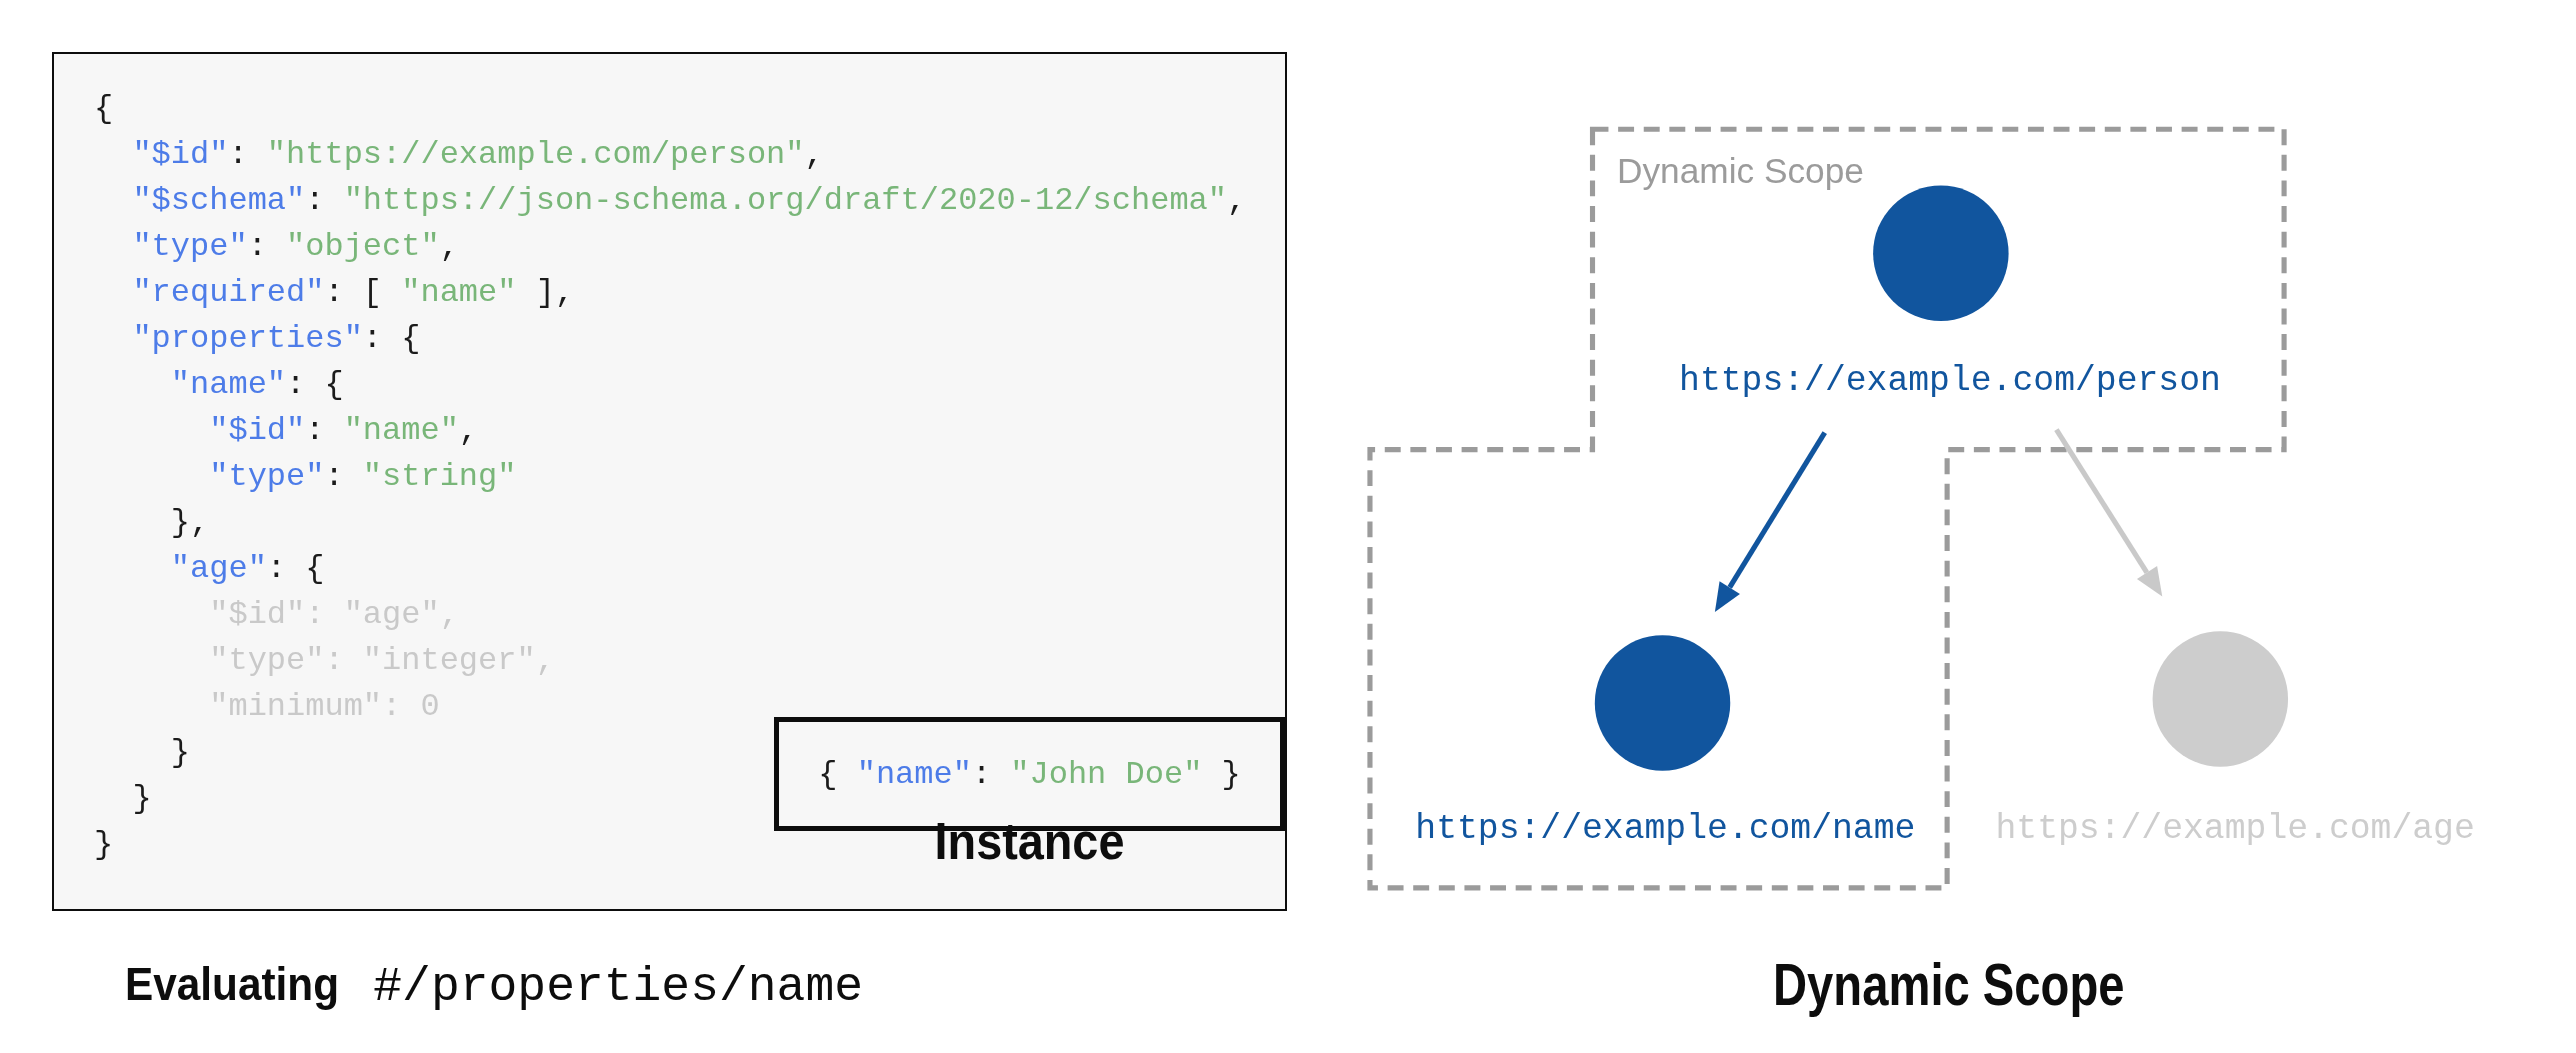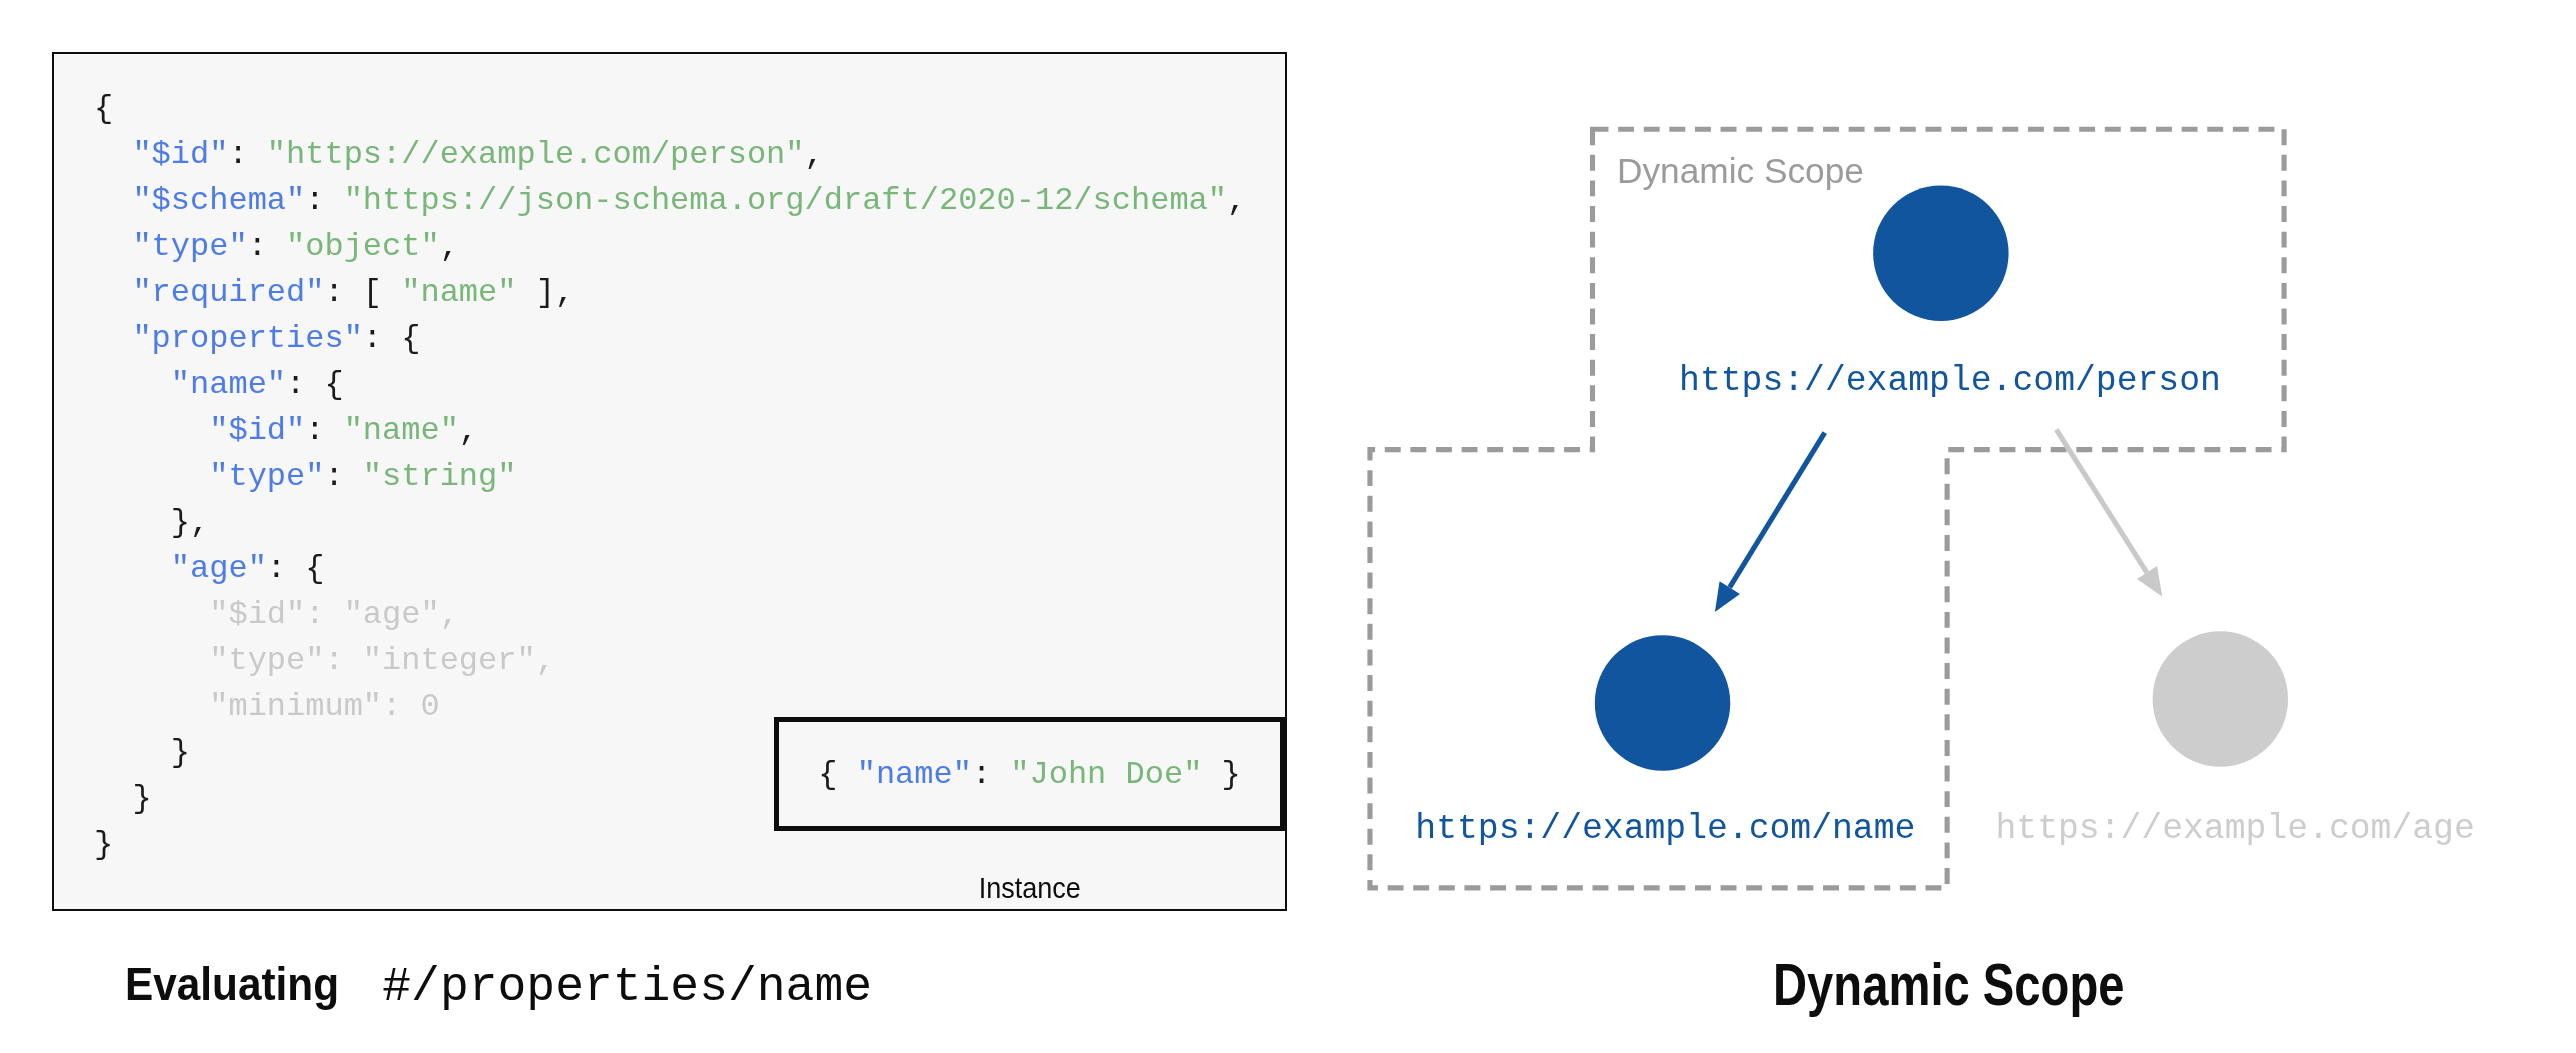--- a/index.html
+++ b/index.html
@@ -15,30 +15,30 @@
   .tok-k{color:#4d7ce8;}
   .tok-s{color:#79b679;}
   .tok-p{color:#1b1b1b;}
   .tok-d{color:#c9c9c9;}
 
   .instance-box{position:absolute;left:720px;top:663px;width:511px;height:114px;
                 box-sizing:border-box;border:5.7px solid #0d0d0d;
                 display:flex;align-items:center;justify-content:center;}
   .instance-code{font-family:"Liberation Mono","DejaVu Sans Mono",monospace;
                  font-size:32px;white-space:pre;color:#1b1b1b;}
-  .instance-label{position:absolute;left:720px;top:817px;width:511px;text-align:center;
-                  font-weight:normal;font-size:30px;color:#0d0d0d;}
+  .instance-label{position:absolute;left:720px;top:757px;width:511px;text-align:center;
+                  font-weight:bold;font-size:52px;color:#0d0d0d;}
   .instance-label>span{display:inline-block;transform:scaleX(0.9);}
 
   
   .caption-left{position:absolute;left:125px;top:957px;display:flex;align-items:baseline;}
   .caption-left .bold{font-weight:bold;font-size:46px;color:#0d0d0d;display:inline-block;
                       transform:scaleX(0.92);transform-origin:left bottom;margin-right:-2.3px;}
   .caption-left .mono{font-family:"Liberation Mono","DejaVu Sans Mono",monospace;
-                      font-size:48px;color:#0d0d0d;margin-left:27px;}
+                      font-size:48px;color:#0d0d0d;margin-left:18px;}
   .caption-right{position:absolute;left:1773px;top:951px;font-weight:bold;font-size:59px;
                  color:#0d0d0d;white-space:nowrap;}
   .caption-right>span{display:inline-block;transform:scaleX(0.8);transform-origin:left center;}
 
   
   .scope-svg{position:absolute;left:0;top:0;width:2576px;height:1053px;}
   .scope-label{font-family:"Liberation Sans","DejaVu Sans",sans-serif;font-size:62px;}
   .node-url{font-family:"Liberation Mono","DejaVu Sans Mono",monospace;font-size:61px;}
 </style>
 </head>

